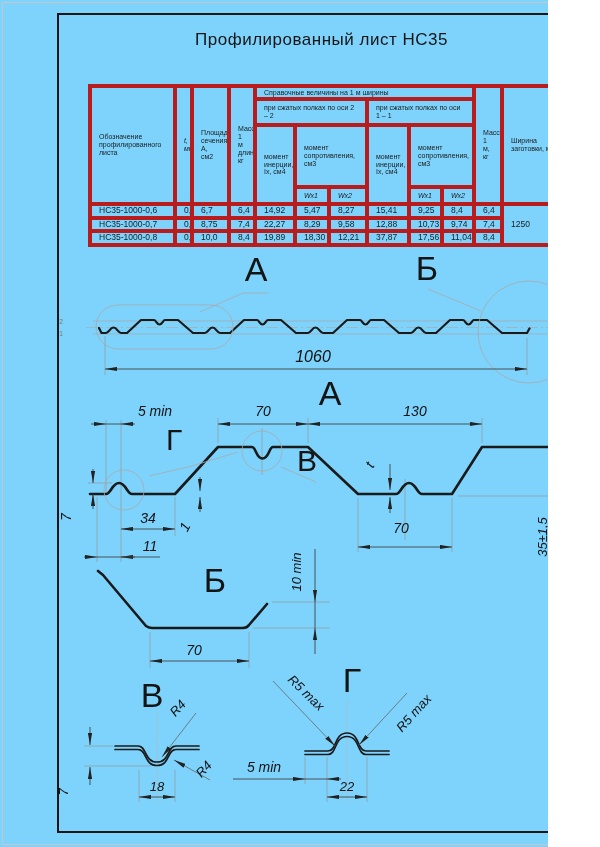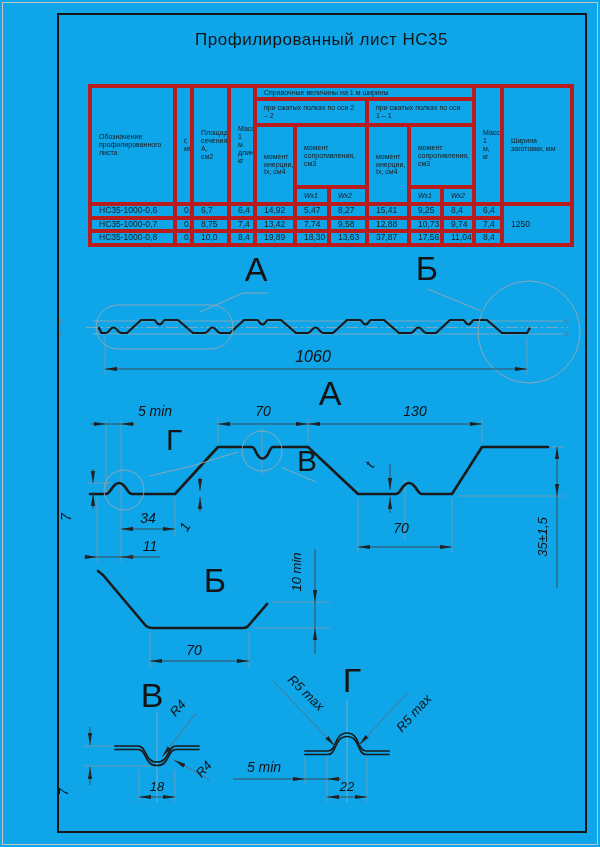--- a/index.html
+++ b/index.html
@@ -1,16 +1,16 @@
 <!DOCTYPE html>
 <html><head>
 <meta charset="utf-8">
 <style>
   html,body{margin:0;padding:0;background:#fff;}
-  .page{position:relative;width:600px;height:847px;background:#0ea5e9;overflow:hidden;
+  .page{position:relative;width:548px;height:847px;background:#7dd3fc;overflow:hidden;
         font-family:"Liberation Sans",sans-serif;color:#111;}
   .page-border{position:absolute;left:2px;top:2px;width:594px;height:841px;border:1px solid #c6c6c6;}
   .frame{position:absolute;left:57px;top:13px;width:526px;height:816px;border:2px solid #151515;}
   .title{position:absolute;left:58px;top:30px;width:527px;text-align:center;
          font-size:17px;letter-spacing:.5px;color:#141414;}
   table.spec{position:absolute;left:88px;top:84px;width:482px;border-collapse:collapse;
              table-layout:fixed;font-size:7px;line-height:1.12;color:#1c1c1c;}
   table.spec td{border:4px solid #b91c1c;vertical-align:middle;
                 padding:0 7px;overflow:hidden;}
   tr.hr1{height:13px;} tr.hr2{height:26px;} tr.hr3{height:62px;} tr.hr4{height:17px;}
@@ -93,36 +93,36 @@
       <td>9,25</td>
       <td>8,4</td>
       <td>6,4</td>
       <td rowspan="3">1250</td>
     </tr>
     <tr class="dr">
       <td>НС35-1000-0,7</td>
       <td>0,3</td>
       <td>8,75</td>
       <td>7,4</td>
-      <td>13,42</td>
-      <td>7,74</td>
+      <td>22,27</td>
+      <td>8,29</td>
       <td>9,58</td>
       <td>12,88</td>
       <td>10,73</td>
       <td>9,74</td>
       <td>7,4</td>
     </tr>
     <tr class="dr">
       <td>НС35-1000-0,8</td>
       <td>0,5</td>
       <td>10,0</td>
       <td>8,4</td>
       <td>19,89</td>
       <td>18,30</td>
-      <td>13,63</td>
+      <td>12,21</td>
       <td>37,87</td>
       <td>17,56</td>
       <td>11,04</td>
       <td>8,4</td>
     </tr>
   </tbody>
     </table>
 
   <svg class="draw" width="600" height="847" viewBox="0 0 600 847">
     <defs>

